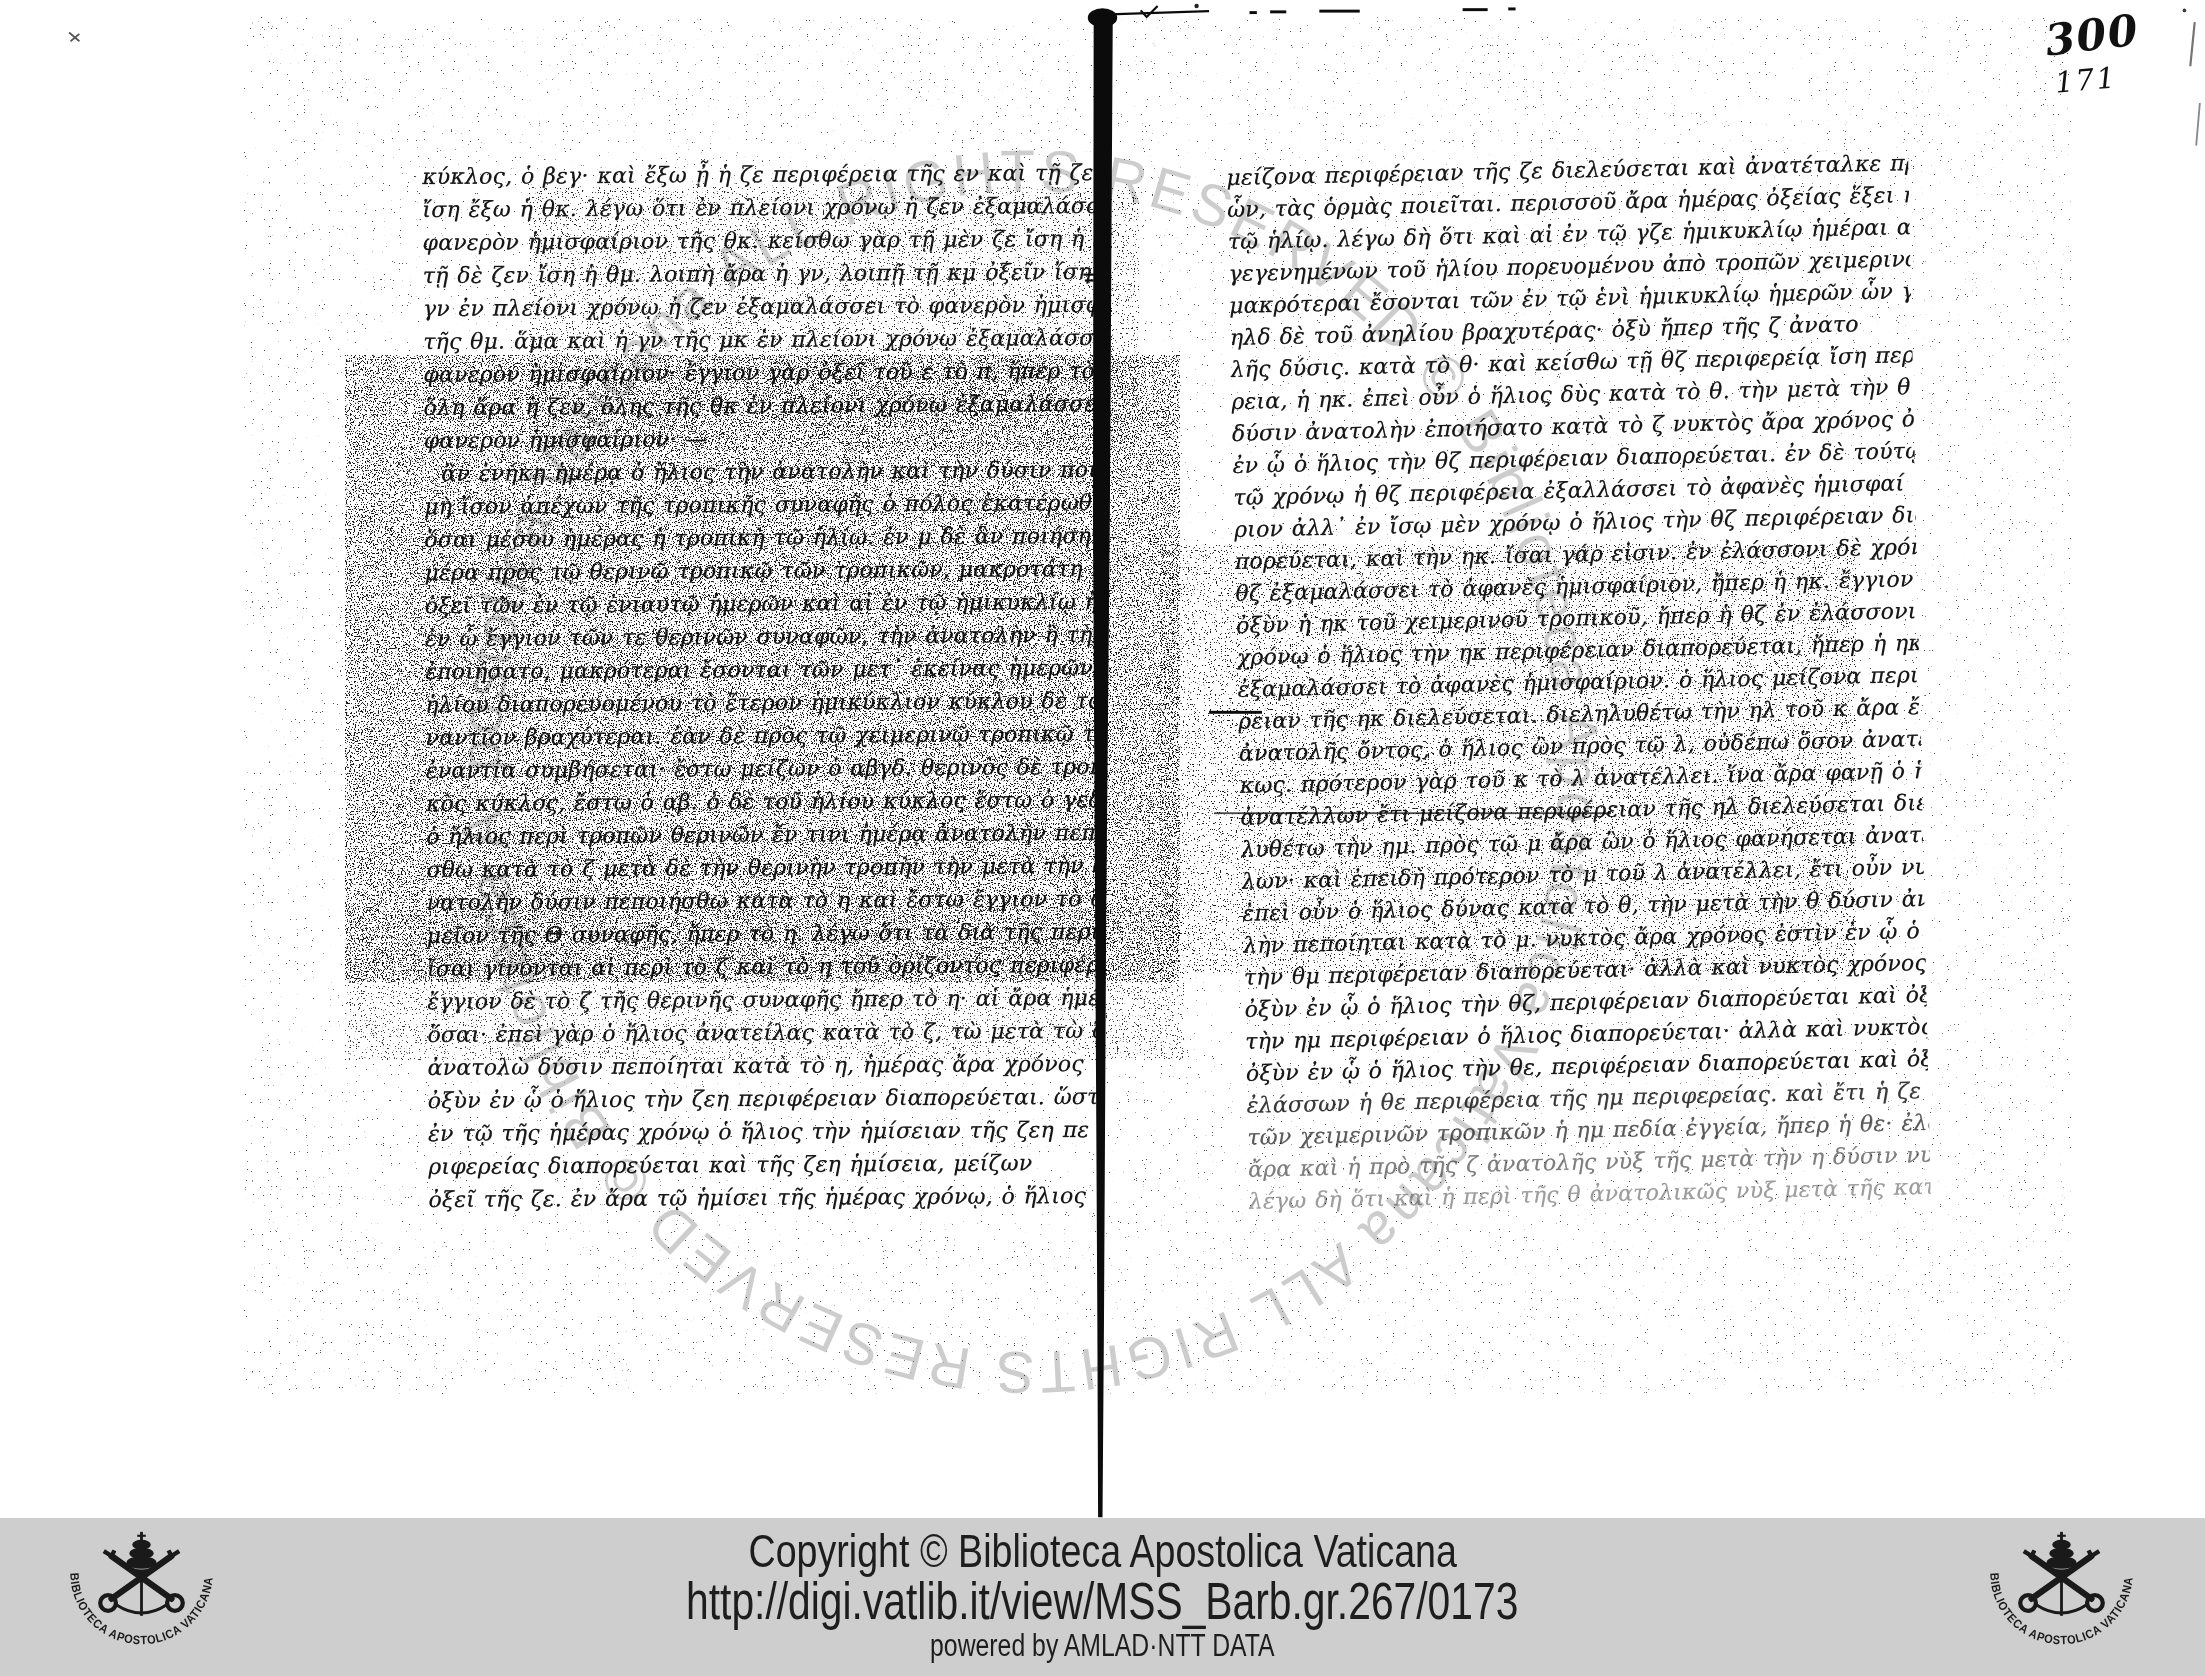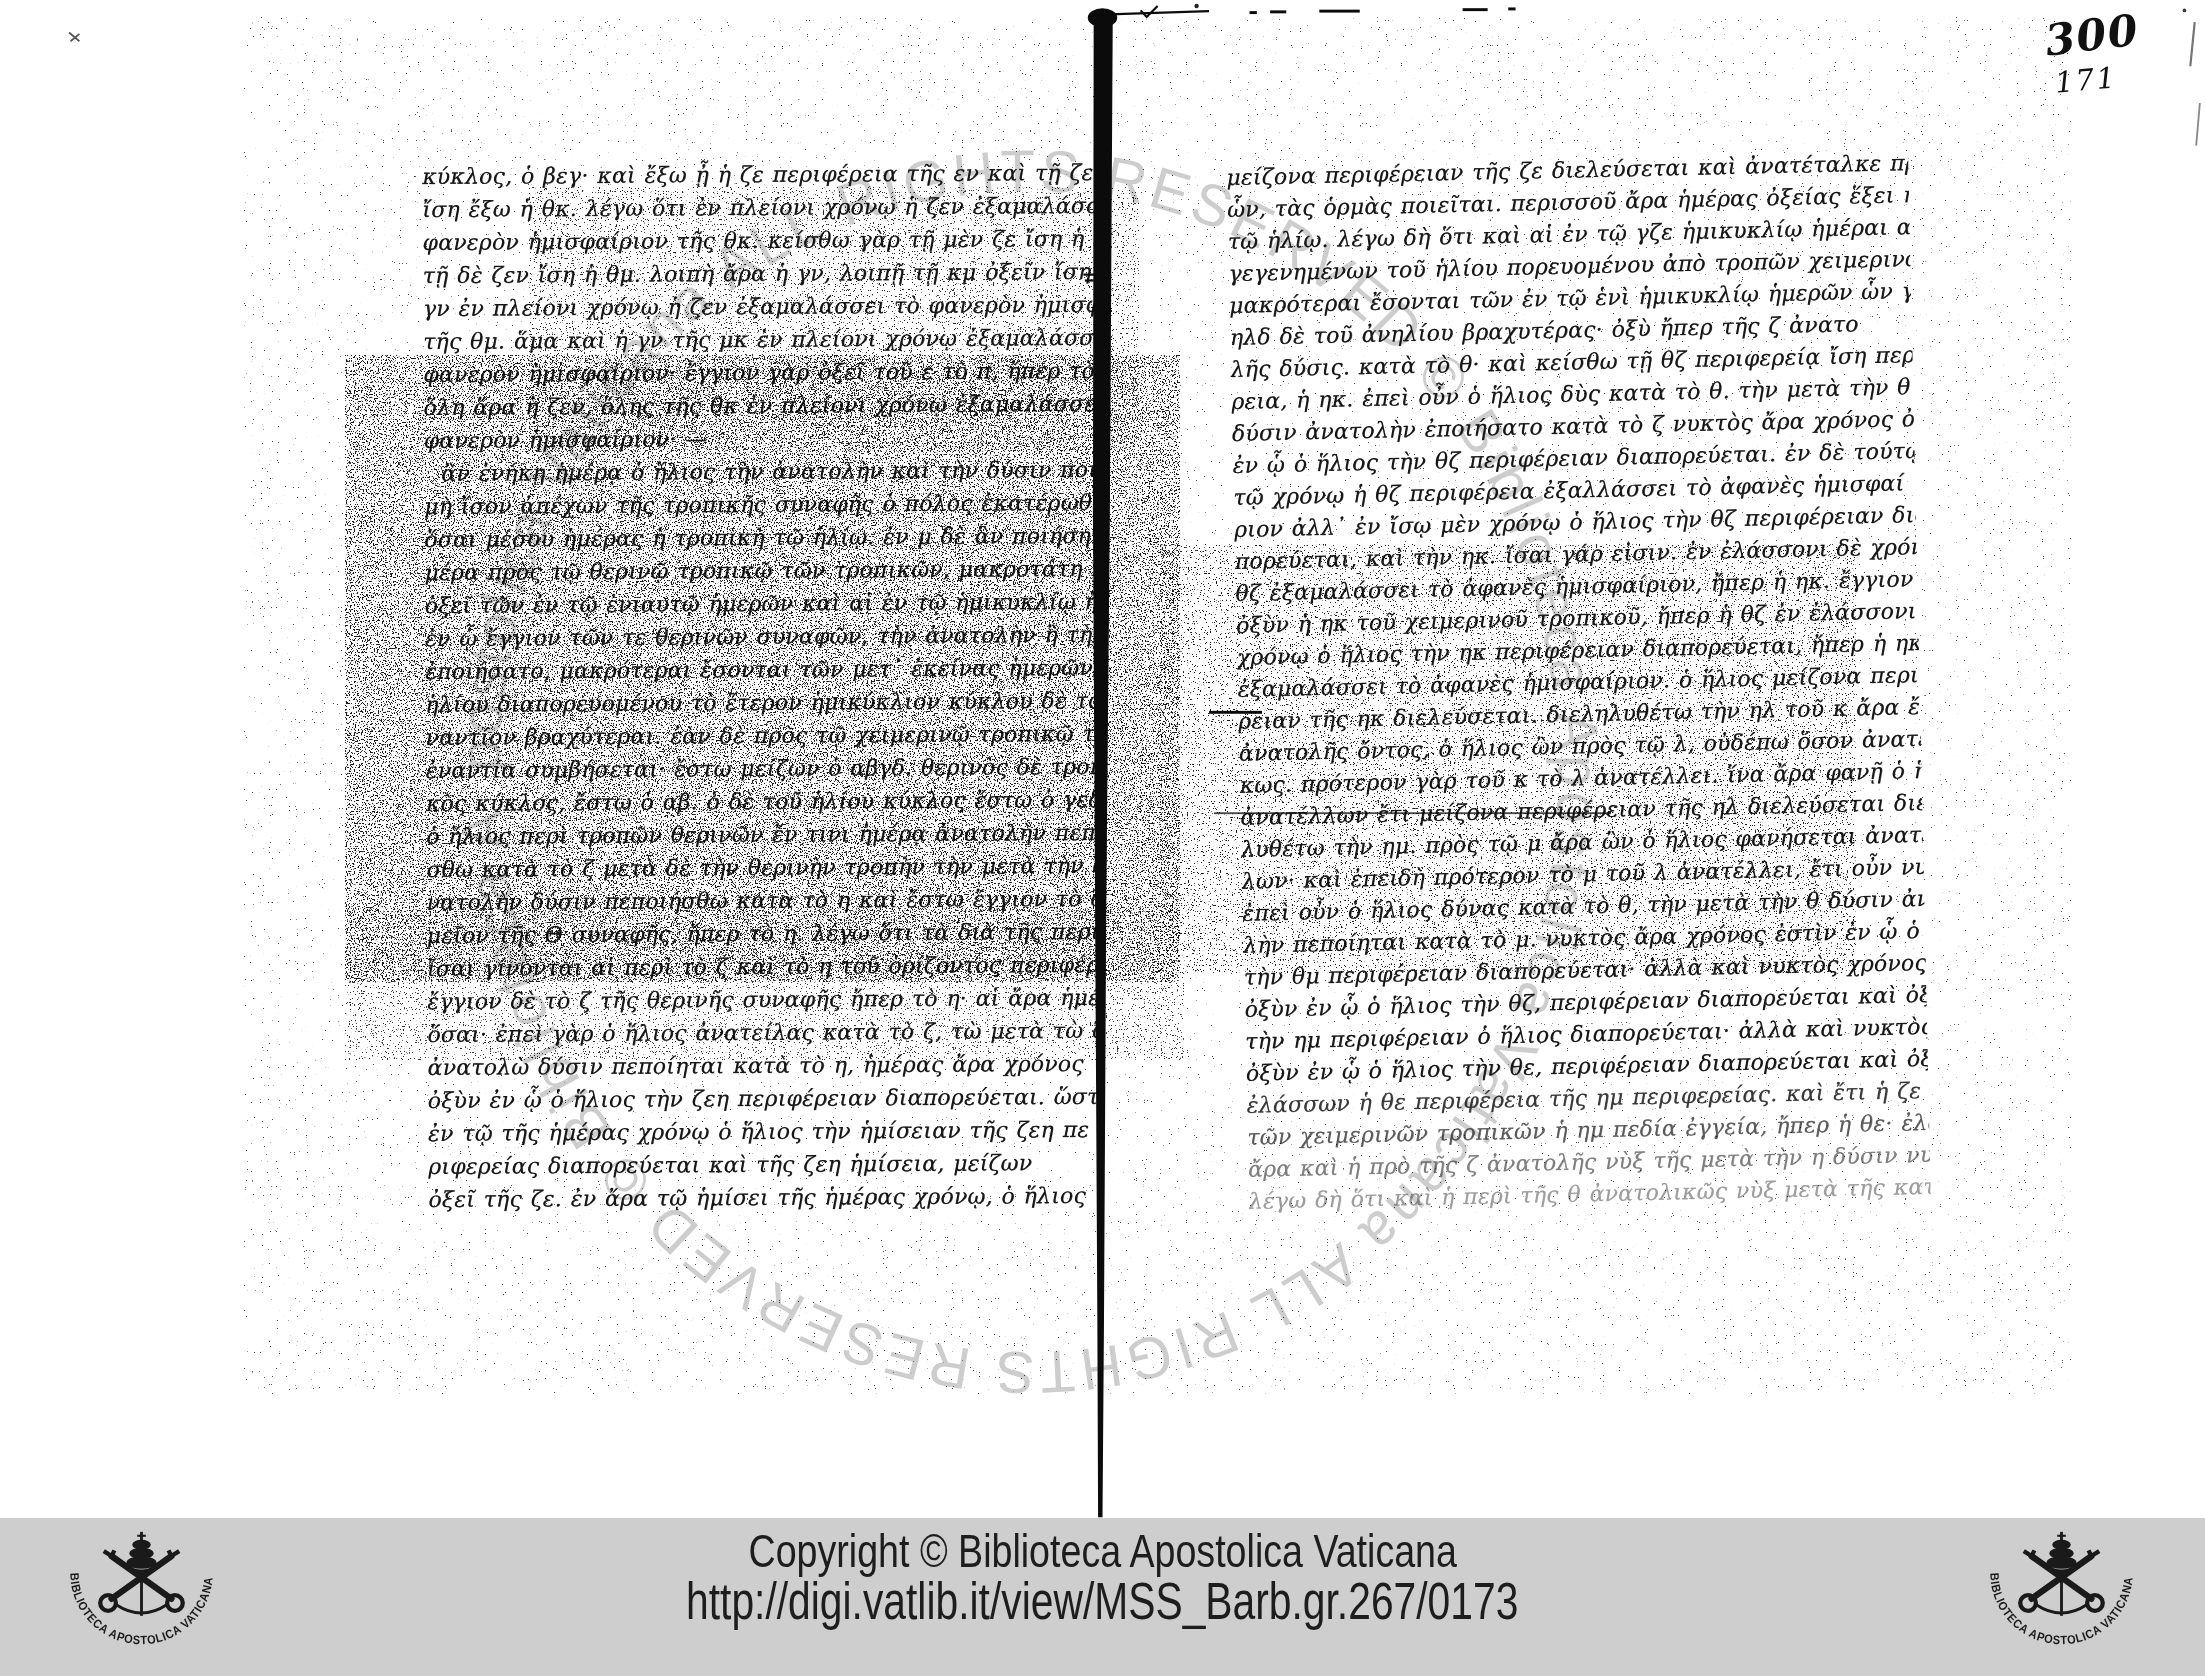--- a/index.html
+++ b/index.html
@@ -176,20 +176,23 @@
   <div class="folio folio-bottom">171</div>
 
   <div class="footer">
     <div class="footer-text">
       <div class="f-line1">
         <span class="condensed">Copyright © Biblioteca Apostolica Vaticana</span>
       </div>
       <div class="f-line2">
         <span class="condensed">http://digi.vatlib.it/view/MSS_Barb.gr.267/0173</span>
       </div>
+      <div class="f-line3">
+        <span class="condensed">powered by AMLAD·NTT DATA</span>
+      </div>
     </div>
   </div>
 
   <svg width="0" height="0" style="position:absolute">
     <defs>
       <symbol id="vatLogo" viewBox="0 0 260 170">
         <defs>
           <path id="logoArc" d="M 30,62 A 100,100 0 0 0 230,62"></path>
         </defs>
         <g fill="#1a1a1a" stroke="#1a1a1a">

